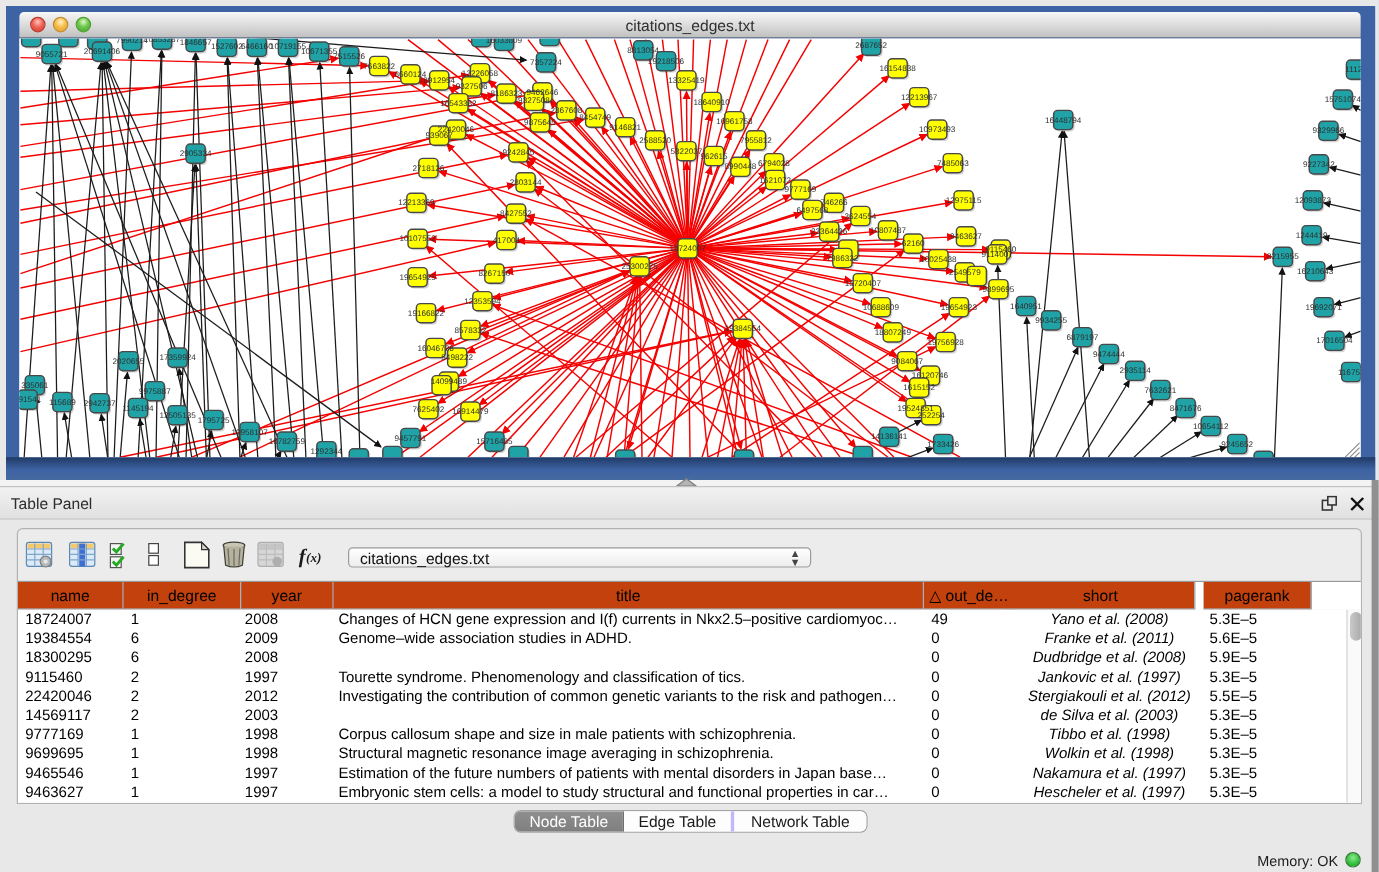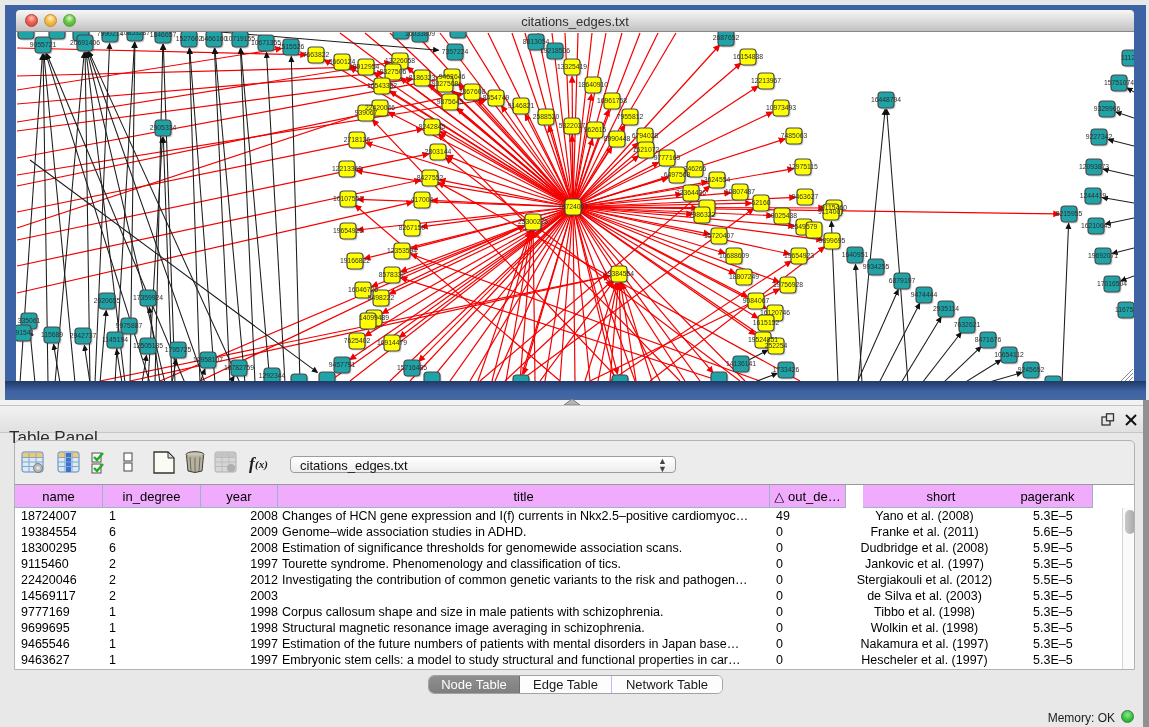--- a/index.html
+++ b/index.html
@@ -6,41 +6,41 @@
 #frame { position:absolute; left:5px; top:5px; width:1141px; height:395px; background:#3e63a4; }
 #titlebar { position:absolute; left:16px; top:10px; width:1118px; height:22px; background:linear-gradient(#f7f7f7,#d2d2d2 70%,#c0c0c0); border-bottom:1px solid #888; border-radius:4px 4px 0 0; }
 #titlebar .title { position:absolute; width:100%; text-align:center; top:4px; font-size:13px; color:#303030; }
 .tl { position:absolute; top:3.5px; width:13px; height:13px; border-radius:50%; }
 #tl-r { left:9px; background:radial-gradient(circle at 50% 30%, #ffb3a6 8%, #ee6457 45%, #d43b2f); border:1px solid #b93a30;}
 #tl-y { left:28px; background:radial-gradient(circle at 50% 30%, #ffe9b0 8%, #f6bd4e 45%, #df9b27); border:1px solid #c08e2e;}
 #tl-g { left:47px; background:radial-gradient(circle at 50% 30%, #cdf0b2 8%, #6cc74e 45%, #45a32e); border:1px solid #55a035;}
 #canvas { position:absolute; left:16px; top:32px; width:1118px; height:349px; background:#fff; overflow:hidden; }
 #graph { position:absolute; left:0; top:0; }
 #tpheader { position:absolute; left:0; top:405px; width:1149px; height:28px; background:linear-gradient(#f2f2f2,#e0e0e0); border-top:1px solid #c2c2c2; border-bottom:1px solid #c6c6c6; }
-#tpheader .t { position:absolute; left:9px; top:22px; font-size:17px; color:#2c2c2c; }
+#tpheader .t { position:absolute; left:9px; top:6px; font-size:13px; color:#2c2c2c; }
 #tbl-outer { position:absolute; left:14px; top:440px; width:1121px; height:230px; background:#ececec; border:1px solid #b2b2b2; border-radius:5px 5px 0 0; }
 #dropdown { position:absolute; left:275px; top:15px; width:386px; height:17px; background:linear-gradient(#fff,#ededed); border:1px solid #9c9c9c; border-radius:4px; }
 #dropdown .txt { position:absolute; left:9px; top:1px; font-size:13px; color:#111; }
 #dropdown .arr { position:absolute; right:8px; top:0px; font-size:9px; color:#444; letter-spacing:0; line-height:8px; }
 #thead { position:absolute; left:0px; top:43px; width:1119px; height:24px; background:#fff; border-top:1px solid #999; }
-.th { position:absolute; top:0; height:23px; background:#f0abfc; border-right:1px solid #99b4c4; border-bottom:1px solid #99b4c4; font-size:13px; color:#000; text-align:center; line-height:24px; }
+.th { position:absolute; top:0; height:23px; background:#c2410c; border-right:1px solid #99b4c4; border-bottom:1px solid #99b4c4; font-size:13px; color:#000; text-align:center; line-height:24px; }
 #tbody { position:absolute; left:0px; top:67px; width:1119px; height:161px; background:#fff; overflow:hidden; }
 .tr { position:absolute; left:0; width:1105px; height:16px; font-size:12.5px; color:#000; }
 .tr span { position:absolute; top:0; line-height:16px; white-space:nowrap; overflow:hidden; }
 .c0 { left:6px;   width:85px;  }
 .c1 { left:94px;  width:95px;  }
-.c2 { left:189px; width:74px;text-align:right;  }
+.c2 { left:189px; width:74px;  }
 .c3 { left:267px; width:488px; }
 .c4 { left:761px; width:72px;  }
-.c5 { left:831px; width:157px; text-align:center; }
-.c6 { left:993px; width:88px;margin-left:25px;  }
+.c5 { left:831px; width:157px; text-align:center;font-style:italic; }
+.c6 { left:993px; width:88px;  }
 #vscroll { position:absolute; left:1107px; top:0px; width:13px; height:161px; background:#fafafa; border-left:1px solid #d5d5d5; }
 #vthumb { position:absolute; left:1.5px; top:2px; width:10px; height:24px; background:linear-gradient(90deg,#c9c9c9,#a8a8a8); border-radius:5px; }
 #tabs { position:absolute; left:428px; top:675px; height:19px; display:flex; border:1px solid #a2a2a2; border-radius:6px; overflow:hidden; background:#fff; }
-#tabs .tab { height:19px; line-height:18px; font-size:13px; text-align:center; color:#1a1a1a; background:#fdfdfd; border-right:1px solid #c4b5fd; }
+#tabs .tab { height:19px; line-height:18px; font-size:13px; text-align:center; color:#1a1a1a; background:#fdfdfd; border-right:3px solid #c4b5fd; }
 #tabs .w1 { width:91px; } #tabs .w2 { width:92px; } #tabs .w3 { width:110px; }
 #tabs .sel { background:linear-gradient(#8f8f8f,#7d7d7d); color:#fff; border-right:1px solid #6f6f6f; }
 #tabs .last { border-right:none; }
 #memory { position:absolute; right:34px; top:711px; font-size:12px; color:#1c1c1c; }
 #memdot { position:absolute; right:15px; top:710px; width:13px; height:13px; border-radius:50%; background:radial-gradient(circle at 50% 35%, #7fe37f 10%, #2ebe39 60%, #23a52e); border:1px solid #3c7a3c; }
 #rightstrip { position:absolute; right:0; top:400px; width:6px; height:327px; background:#909090; }
 #paneicons { position:absolute; right:12px; top:7px; width:50px; height:14px; }
 </style></head>
 <body>
 <div id="frame"></div>
@@ -803,21 +803,21 @@
 <div id="dropdown">
       <span class="txt">citations_edges.txt</span>
       <span class="arr">▲<br>▼</span>
     </div>
 <div id="thead">
 <span class="th" style="left:0px;width:88px;">name</span>
 <span class="th" style="left:88px;width:98px;">in_degree</span>
 <span class="th" style="left:186px;width:77px;">year</span>
 <span class="th" style="left:263px;width:492px;">title</span>
 <span class="th" style="left:755px;width:76px;">△ out_de…</span>
-<span class="th" style="left:848px;width:157px;">short</span>
+<span class="th" style="left:824px;width:157px;">short</span>
 <span class="th" style="left:988px;width:90px;">pagerank</span>
 </div>
 <div id="tbody">
 <div class="tr" style="top:0px">
 <span class="c0">18724007</span>
         <span class="c1">1</span>
         <span class="c2">2008</span>
         <span class="c3">Changes of HCN gene expression and I(f) currents in Nkx2.5–positive cardiomyoc…</span>
         <span class="c4">49</span>
         <span class="c5">Yano et al. (2008)</span>
@@ -829,21 +829,20 @@
         <span class="c2">2009</span>
         <span class="c3">Genome–wide association studies in ADHD.</span>
         <span class="c4">0</span>
         <span class="c5">Franke et al. (2011)</span>
         <span class="c6">5.6E–5</span>
       </div>
 <div class="tr" style="top:32px">
 <span class="c0">18300295</span>
         <span class="c1">6</span>
         <span class="c2">2008</span>
-        <span class="c3">Estimation of significance thresholds for genomewide association scans.</span>
         <span class="c4">0</span>
         <span class="c5">Dudbridge et al. (2008)</span>
         <span class="c6">5.9E–5</span>
       </div>
 <div class="tr" style="top:48px">
 <span class="c0">9115460</span>
         <span class="c1">2</span>
         <span class="c2">1997</span>
         <span class="c3">Tourette syndrome. Phenomenology and classification of tics.</span>
         <span class="c4">0</span>

